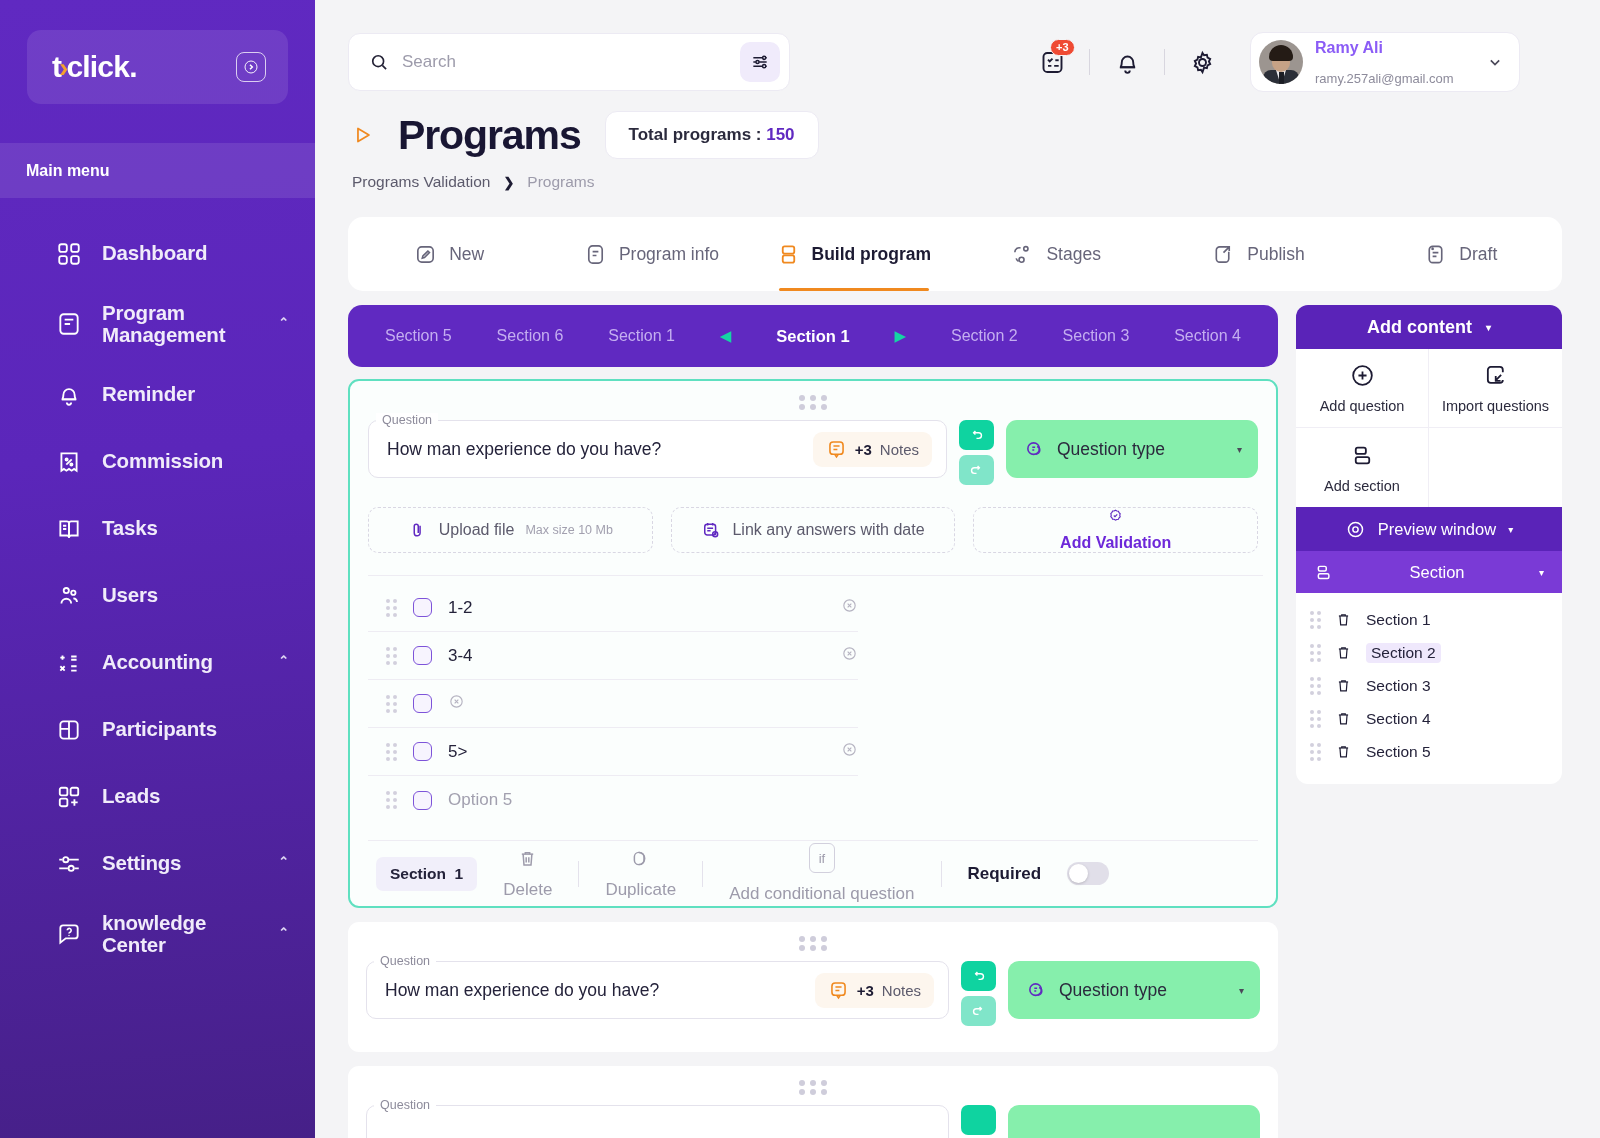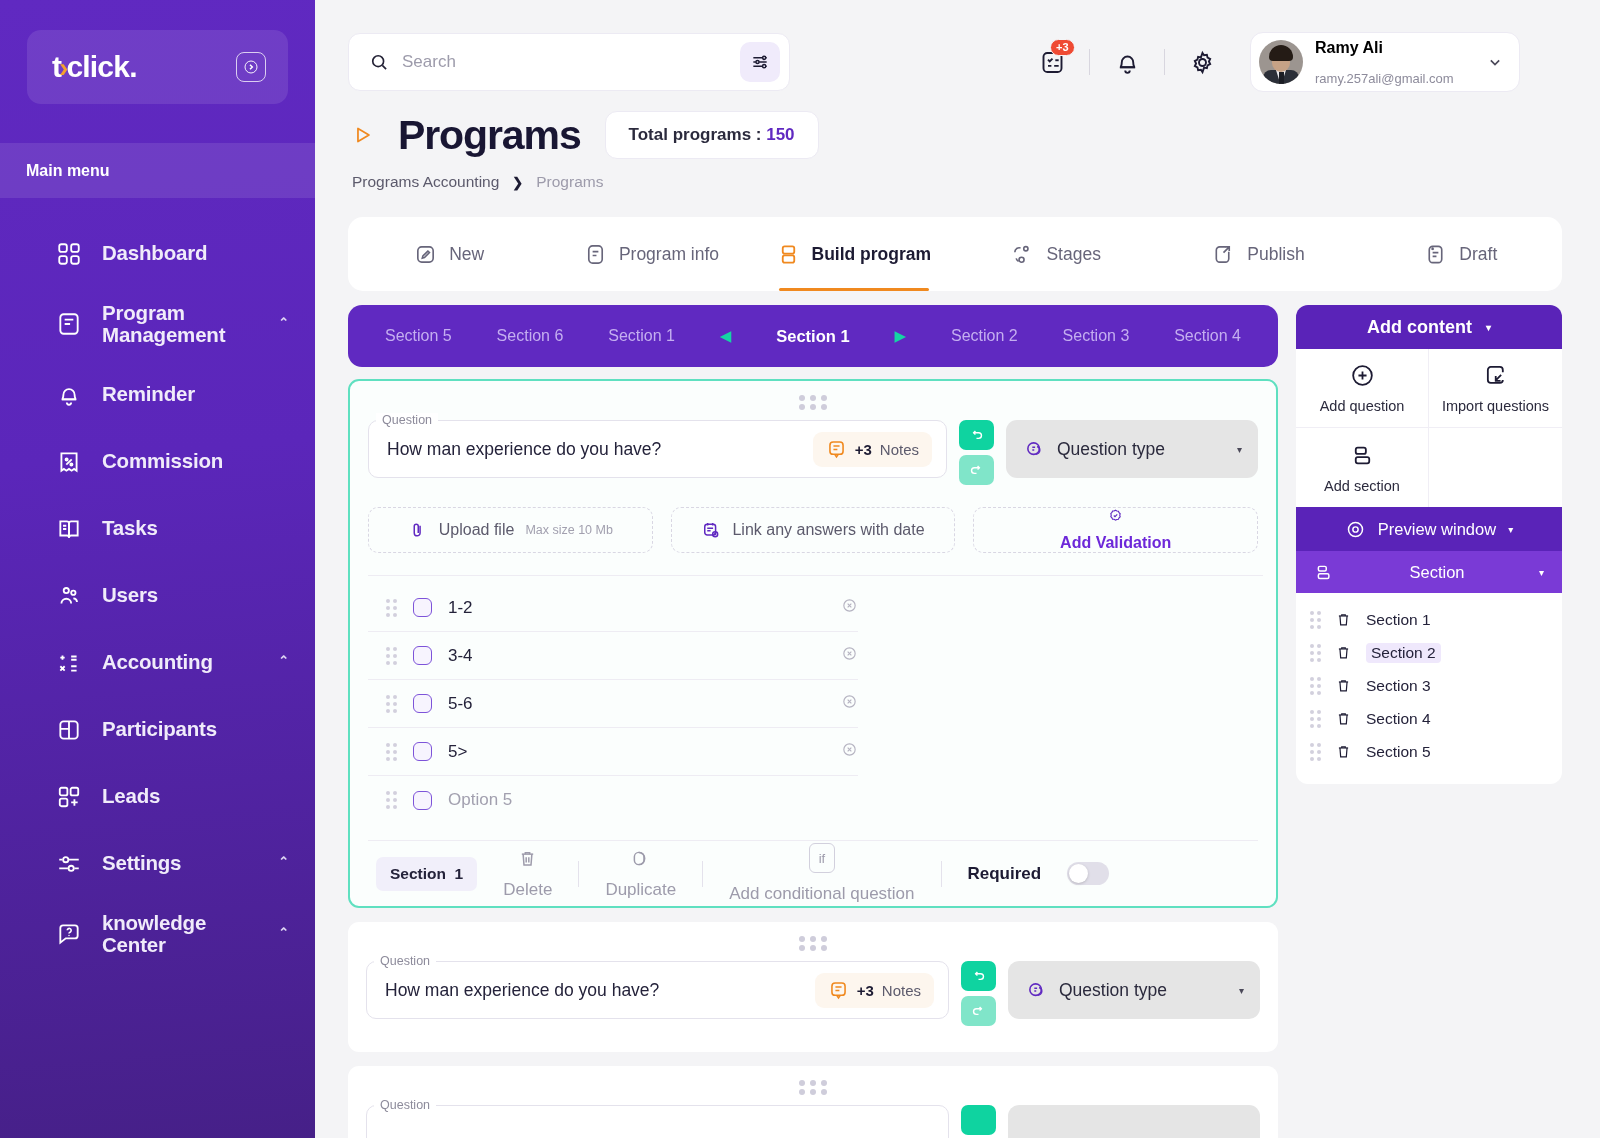--- a/index.html
+++ b/index.html
@@ -98,21 +98,21 @@
     width: 44px; height: 44px; border-radius: 50%; flex: 0 0 44px;
     background: radial-gradient(circle at 50% 32%, #c3bdb6 0 22%, #9c9590 23% 100%);
     position: relative; overflow: hidden;
   }
   .avatar .hair { position:absolute; left:10px; top:5px; width:24px; height:16px; border-radius:12px 12px 4px 4px; background:#241b15;}
   .avatar .face { position:absolute; left:13px; top:12px; width:18px; height:20px; border-radius:9px 9px 10px 10px; background:#c6a286;}
   .avatar .suit { position:absolute; left:4px; top:30px; width:36px; height:18px; border-radius:8px 8px 0 0; background:#2b2f38;}
   .avatar .shirt{ position:absolute; left:17px; top:30px; width:10px; height:16px; background:#e9e9ec; clip-path: polygon(0 0,100% 0,50% 100%);}
   .avatar .tie  { position:absolute; left:20px; top:32px; width:5px; height:14px; background:#1b1d24;}
   .profile-meta { flex:1; min-width:0; }
-  .profile-name { font-size: 16px; font-weight: bold; color:#000000; }
+  .profile-name { font-size: 16px; font-weight: bold; color:#8b5cf6; }
   .profile-mail { font-size: 13px; color:#8d8b9b; margin-top:14px; }
 
   
   .page-head { padding: 18px 0 0 37px; display:flex; align-items:center; gap: 24px; }
   .play-ico { width: 22px; height: 22px; }
   .page-title { font-size: 41px; font-weight: bold; letter-spacing:-1.1px; color:#191633; }
   .total-pill {
     background:#fff; border:1.3px solid #eceaf3; border-radius: 12px;
     padding: 13px 23px; font-size: 17px; font-weight: bold; color:#2b2a3d;
   }
@@ -175,21 +175,21 @@
   .notes-pill {
     display:flex; align-items:center; gap:8px; background:#fdf6ee;
     border-radius: 9px; padding: 7px 13px; font-size: 15px; color:#5c5a6c;
   }
   .notes-pill b { color:#1d1b33; font-weight:bold; }
   .ur-col { display:flex; flex-direction:column; gap:5px; }
   .ur-btn { width: 35px; height: 30px; border-radius: 7px; display:flex; align-items:center; justify-content:center; }
   .ur-btn.undo { background:#0fd3a0; }
   .ur-btn.redo { background:#80e5c9; }
   .qtype {
-    width: 252px; flex: 0 0 252px; height: 58px; background:#e5e5e5;
+    width: 252px; flex: 0 0 252px; height: 58px; background:#86efac;
     border-radius: 11px; display:flex; align-items:center; gap:12px; padding: 0 16px 0 18px;
   }
   .qtype-label { flex:1; font-size:17.5px; color:#2b2a3d; }
   .caret { color:#4b4959; font-size: 10px; }
 
   
   .actions { display:flex; gap: 18px; margin-top: 22px; }
   .act {
     flex: 1; height: 46px; border: 1.6px dashed #d9d7e3; border-radius: 10px;
     display:flex; align-items:center; justify-content:center; gap:11px;
@@ -484,21 +484,21 @@
       <svg viewBox="0 0 24 24" width="22" height="22" fill="none" stroke="#f0891f" stroke-width="1.9">
           <path d="M6.5 4.8v14.4l12-7.2z" stroke-linejoin="round"></path>
         </svg>
     </span>
     <h1 class="page-title">Programs</h1>
     <div class="total-pill">
       <span>Total programs : </span><b>150</b>
     </div>
   </div>
   <div class="crumbs">
-    <span class="crumb-1">Programs Accounting</span>
+    <span class="crumb-1">Programs Validation</span>
     <span class="crumb-sep">❯</span>
     <span class="crumb-2">Programs</span>
   </div>
 
   <div class="tabs-card">
     <div class="tab">
       <span class="tico">
           <svg viewBox="0 0 24 24" fill="none" stroke="#67657a" stroke-width="1.7">
             <rect x="4" y="4" width="16" height="16" rx="4"></rect>
             <path d="M14.5 8.4l-5.2 5.2-.6 2.2 2.2-.6 5.2-5.2z"></path>
@@ -707,21 +707,20 @@
                 <span class="r">
                   <i></i>
                   <i></i>
                 </span>
                 <span class="r">
                   <i></i>
                   <i></i>
                 </span>
               </span>
             <span class="opt-box"></span>
-            <span class="opt-label">5-6</span>
             <span class="opt-x"><svg viewBox="0 0 24 24" width="17" height="17" fill="none" stroke="#b5b3c1" stroke-width="1.6">
                   <circle cx="12" cy="12" r="8"></circle>
                   <path d="M9.4 9.4l5.2 5.2M14.6 9.4l-5.2 5.2"></path>
                 </svg></span>
           </div>
           <div class="opt-row">
             <span class="grip">
                 <span class="r">
                   <i></i>
                   <i></i>

